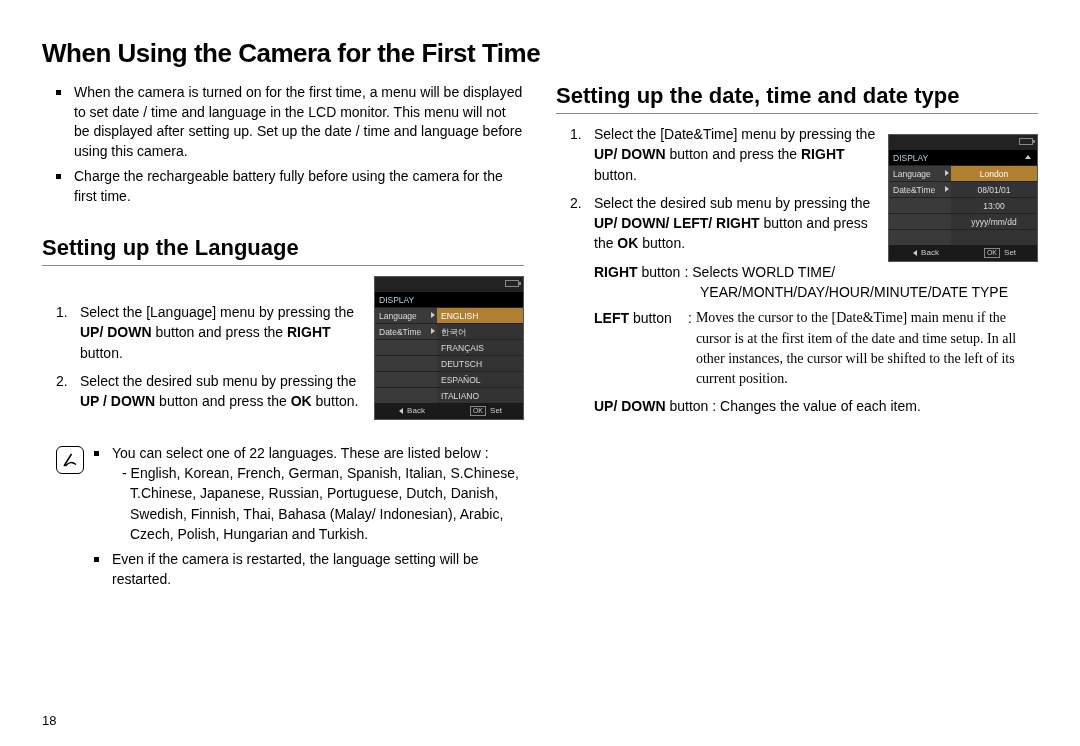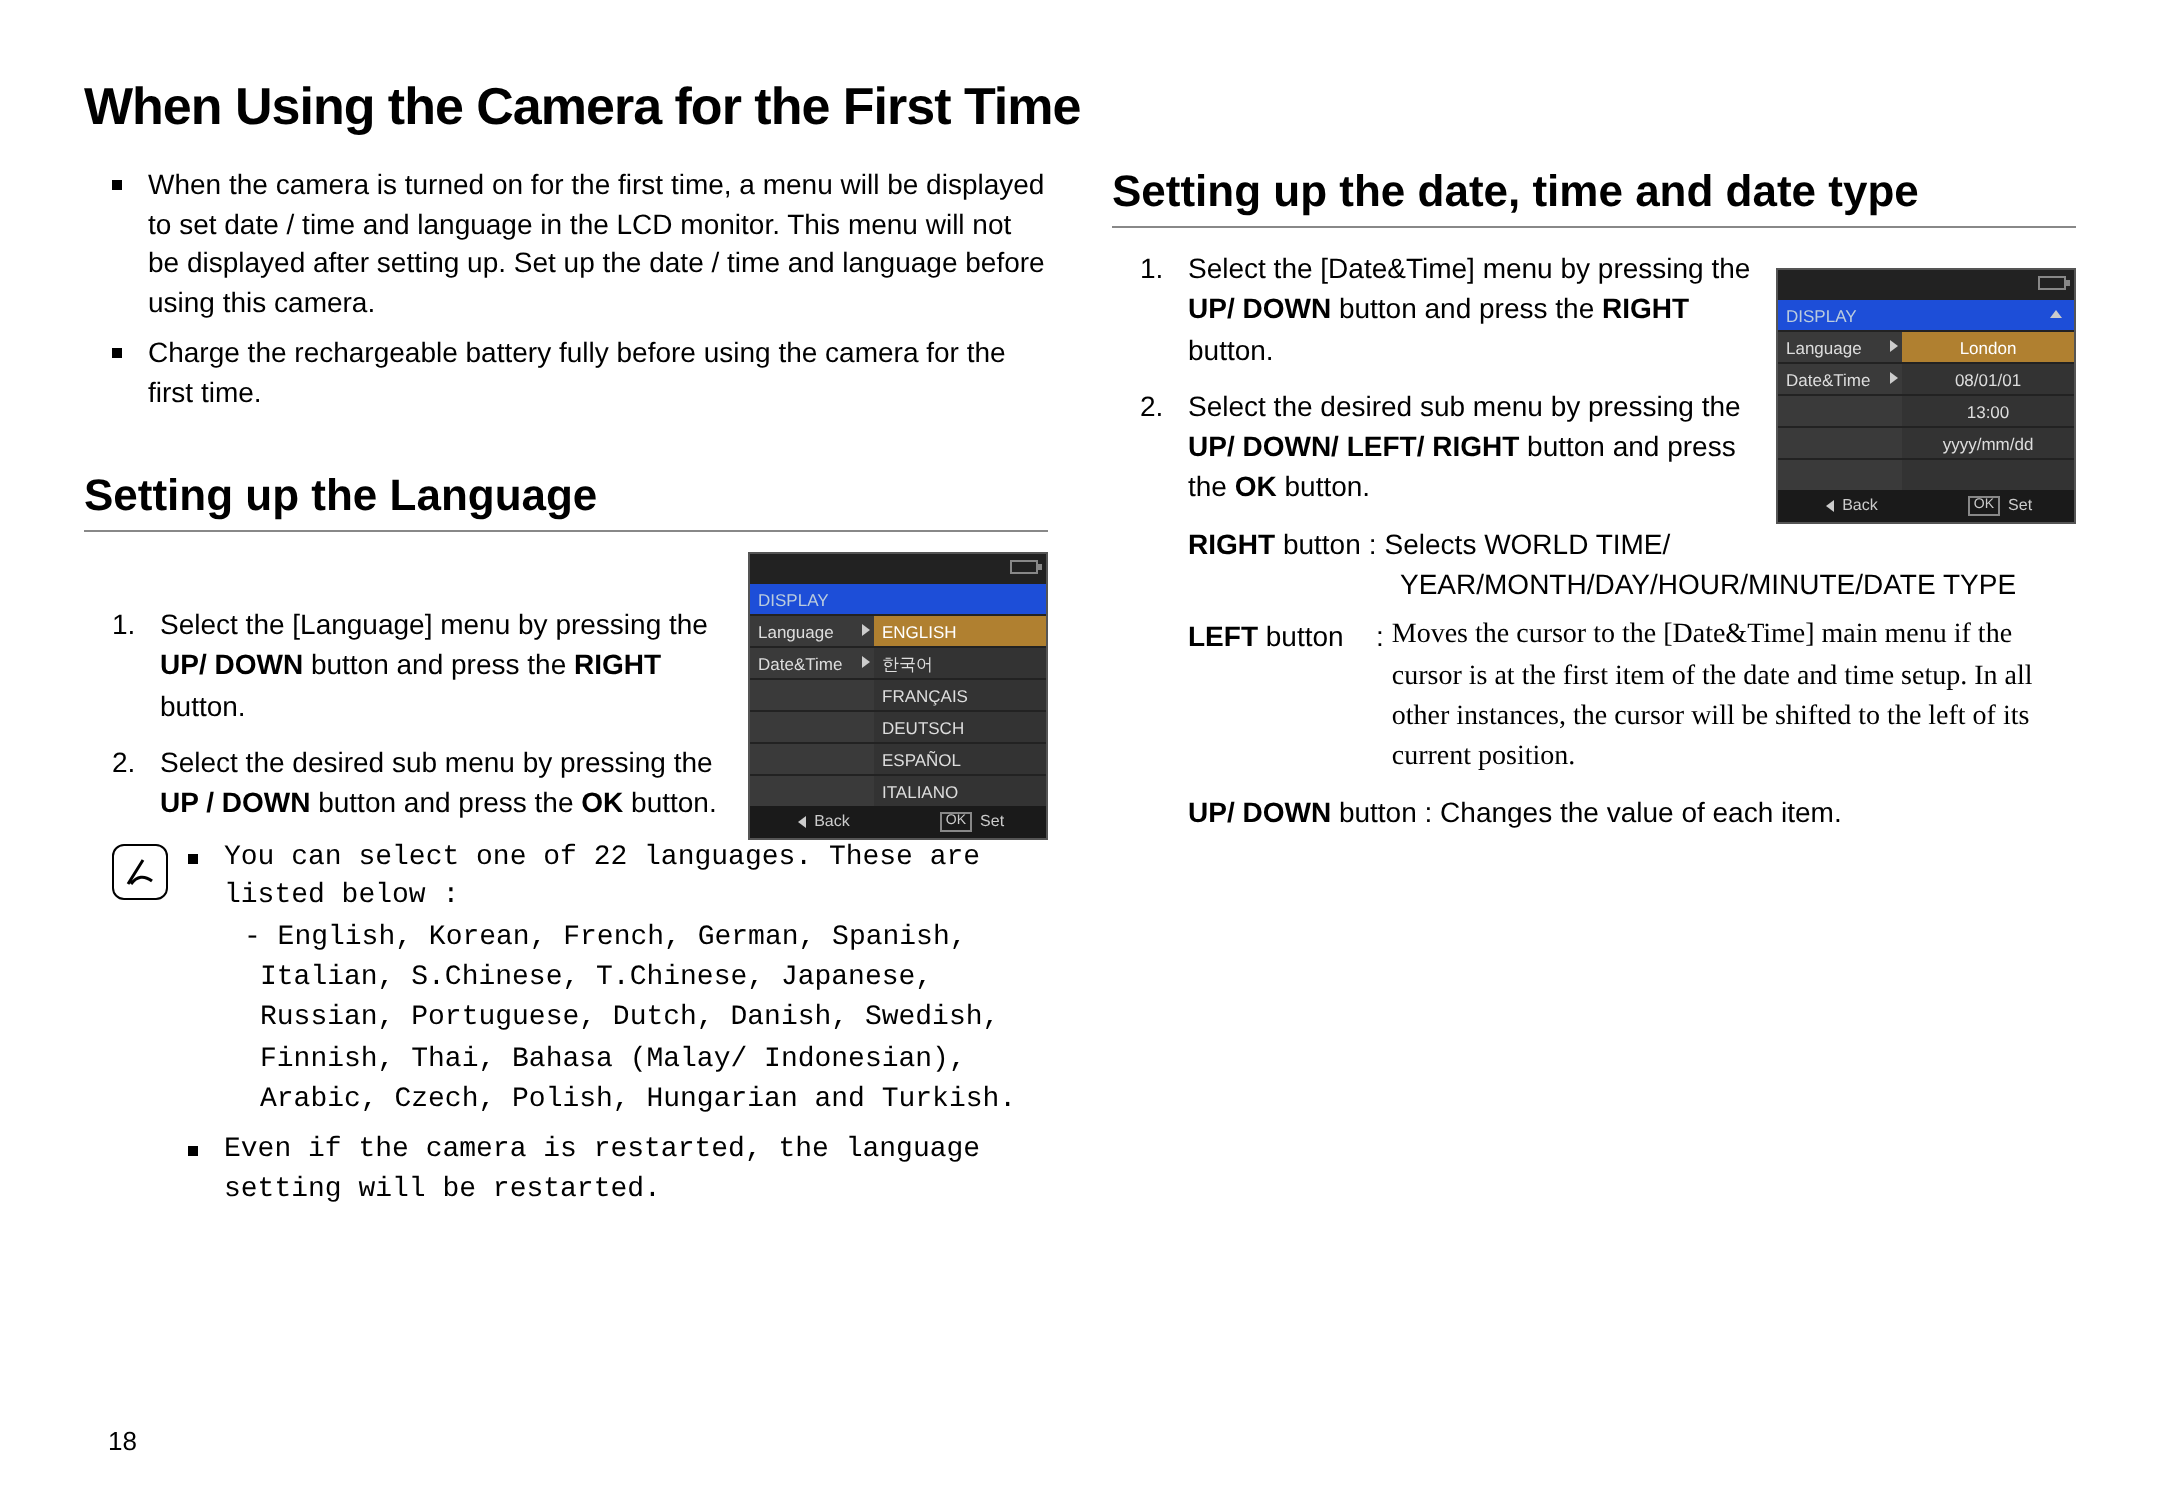--- a/index.html
+++ b/index.html
@@ -74,22 +74,22 @@
   }
   .step-row {
     display: flex;
     align-items: flex-end;
     gap: 1px;
   }
   .step-text { flex: 1; }
   .note-box {
     display: flex;
     gap: 10px;
+    margin-top: 24px;
     padding-left: 14px;
-    font-family: Liberation Mono, monospace;
   }
   .note-icon {
     width: 28px;
     height: 28px;
     border: 1.5px solid #000;
     border-radius: 6px;
     display: flex;
     align-items: center;
     justify-content: center;
     flex-shrink: 0;
@@ -151,21 +151,21 @@
   .lcd-row {
     height: 16px;
     line-height: 16px;
     padding: 0 4px;
     border-top: 1px solid #222;
     white-space: nowrap;
     overflow: hidden;
     font-size: 8.5px;
     position: relative;
   }
-  .lcd-row.header { background: #1d4ed8; color:#bcd; }
+  .lcd-row.header { background: #000000; color:#bcd; }
   .lcd-row.sel { background: #b08030; color:#fff; }
   .lcd-row .arrow-r {
     position:absolute; right:2px; top:4px;
     width:0;height:0;border-top:3px solid transparent;border-bottom:3px solid transparent;border-left:4px solid #ccc;
   }
   .lcd-row .arrow-u {
     position:absolute; right:6px; top:5px;
     width:0;height:0;border-left:3px solid transparent;border-right:3px solid transparent;border-bottom:4px solid #ccc;
   }
   .lcd-foot {
@@ -184,21 +184,21 @@
   }
   .tri-l {
     width:0;height:0;border-top:3px solid transparent;border-bottom:3px solid transparent;border-right:4px solid #ccc;
   }
   .okbtn {
     border:1px solid #888; font-size:7px; padding:0 2px; line-height:8px;
   }
   .page-num {
     position: absolute;
     bottom: 18px;
-    left: 54px;
+    left: 42px;
     font-size: 13px;
   }
 </style>
 </head>
 <body>
 
 <h1 class="page-title">When Using the Camera for the First Time</h1>
 
 <div class="columns">
 

